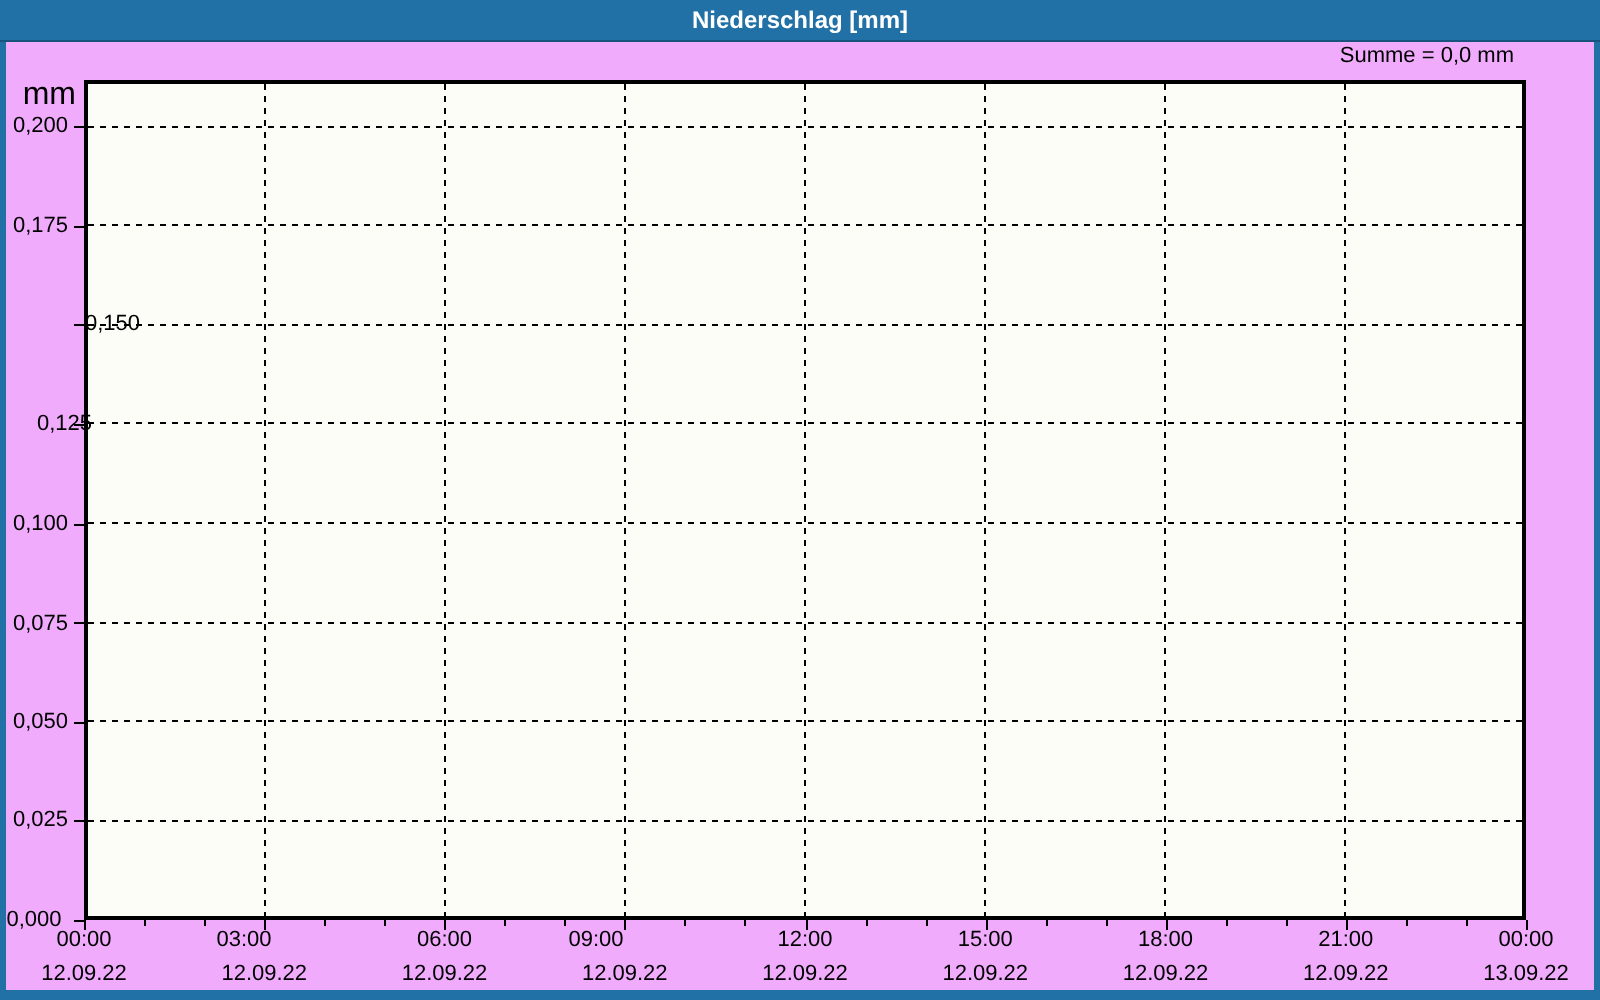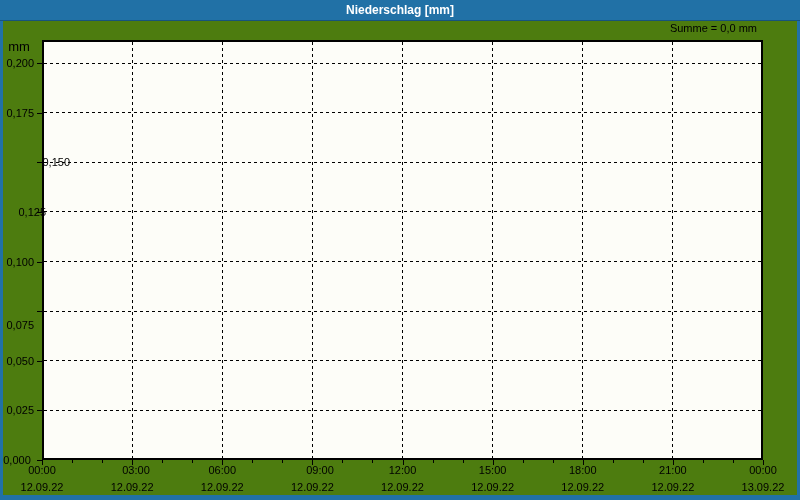--- a/index.html
+++ b/index.html
@@ -1,20 +1,20 @@
 <!DOCTYPE html>
 <html><head>
 <meta charset="utf-8">
 <style>
   html, body { margin: 0; padding: 0; }
   .app {
     position: relative;
     width: 800px;
     height: 500px;
-    background: #4d7c0f;
+    background: #f0abfc;
     font-family: "Liberation Sans", sans-serif;
     color: #000;
     overflow: hidden;
   }
   .titlebar {
     position: absolute;
     left: 0; top: 0;
     width: 100%; height: 20px;
     background: #2171a6;
     border-bottom: 1px solid #17537d;
@@ -37,22 +37,22 @@
     left: 42px; top: 40px;
     width: 721px; height: 420px;
     box-sizing: border-box;
     border: 2px solid #000;
     background: #fdfdf8;
   }
   .unit-label {
     position: absolute;
     left: 0; top: 39px;
     width: 38px;
-    text-align: center;
-    font-size: 13px;
+    text-align: right;
+    font-size: 16px;
   }
   .hgrid {
     position: absolute;
     height: 1px;
     background-image: repeating-linear-gradient(to right, #000 0 3px, transparent 3px 6px);
   }
   .vgrid {
     position: absolute;
     width: 1px;
     background-image: repeating-linear-gradient(to bottom, #000 0 3px, transparent 3px 6px);
@@ -99,43 +99,43 @@
       <div class="ytickmark" style="left: 37px; top: 162.25px;"></div>
       <div class="ylab" style="top: 156.25px; margin-left: 36px;">0,150</div>
       <div class="hgrid" style="left: 44px; width: 717px; top: 211.375px;"></div>
       <div class="ytickmark" style="left: 37px; top: 211.875px;"></div>
       <div class="ylab" style="top: 205.875px; padding-left: 12px;">0,125</div>
       <div class="hgrid" style="left: 44px; width: 717px; top: 261px;"></div>
       <div class="ytickmark" style="left: 37px; top: 261.5px;"></div>
       <div class="ylab" style="top: 255.5px;">0,100</div>
       <div class="hgrid" style="left: 44px; width: 717px; top: 310.625px;"></div>
       <div class="ytickmark" style="left: 37px; top: 311.125px;"></div>
-      <div class="ylab" style="top: 319px; text-align: right;">0,075</div>
+      <div class="ylab" style="top: 306px; text-align: right;">0,075</div>
       <div class="hgrid" style="left: 44px; width: 717px; top: 360.25px;"></div>
       <div class="ytickmark" style="left: 37px; top: 360.75px;"></div>
       <div class="ylab" style="top: 354.75px; text-align: right;">0,050</div>
       <div class="hgrid" style="left: 44px; width: 717px; top: 409.875px;"></div>
       <div class="ytickmark" style="left: 37px; top: 410.375px;"></div>
       <div class="ylab" style="top: 404.375px;">0,025</div>
       <div class="ytickmark" style="left: 37px; top: 460px;"></div>
       <div class="ylab" style="top: 454px; text-align: center;">0,000</div>
       <div class="xtickmark" style="left: 42px; top: 460px; height: 5px;"></div>
       <div class="xlab-time" style="left: 12px; top: 464px;">00:00</div>
       <div class="xlab-date" style="left: 12px; top: 481px;">12.09.22</div>
       <div class="vgrid" style="top: 42px; height: 416px; left: 131.625px;"></div>
       <div class="xtickmark" style="left: 132.125px; top: 460px; height: 5px;"></div>
-      <div class="xlab-time" style="left: 106px; top: 464px;">03:00</div>
+      <div class="xlab-time" style="left: 92px; top: 464px;">03:00</div>
       <div class="xlab-date" style="left: 102.125px; top: 481px;">12.09.22</div>
       <div class="vgrid" style="top: 42px; height: 416px; left: 221.75px;"></div>
       <div class="xtickmark" style="left: 222.25px; top: 460px; height: 5px;"></div>
       <div class="xlab-time" style="left: 192.25px; top: 464px;">06:00</div>
       <div class="xlab-date" style="left: 192.25px; top: 481px;">12.09.22</div>
       <div class="vgrid" style="top: 42px; height: 416px; left: 311.875px;"></div>
       <div class="xtickmark" style="left: 312.375px; top: 460px; height: 5px;"></div>
-      <div class="xlab-time" style="left: 290px; top: 464px; text-align: center;">09:00</div>
+      <div class="xlab-time" style="left: 268px; top: 464px; text-align: center;">09:00</div>
       <div class="xlab-date" style="left: 282.375px; top: 481px;">12.09.22</div>
       <div class="vgrid" style="top: 42px; height: 416px; left: 402px;"></div>
       <div class="xtickmark" style="left: 402.5px; top: 460px; height: 5px;"></div>
       <div class="xlab-time" style="left: 372.5px; top: 464px;">12:00</div>
       <div class="xlab-date" style="left: 372.5px; top: 481px;">12.09.22</div>
       <div class="vgrid" style="top: 42px; height: 416px; left: 492.125px;"></div>
       <div class="xtickmark" style="left: 492.625px; top: 460px; height: 5px;"></div>
       <div class="xlab-time" style="left: 462.625px; top: 464px;">15:00</div>
       <div class="xlab-date" style="left: 462.625px; top: 481px;">12.09.22</div>
       <div class="vgrid" style="top: 42px; height: 416px; left: 582.25px;"></div>

